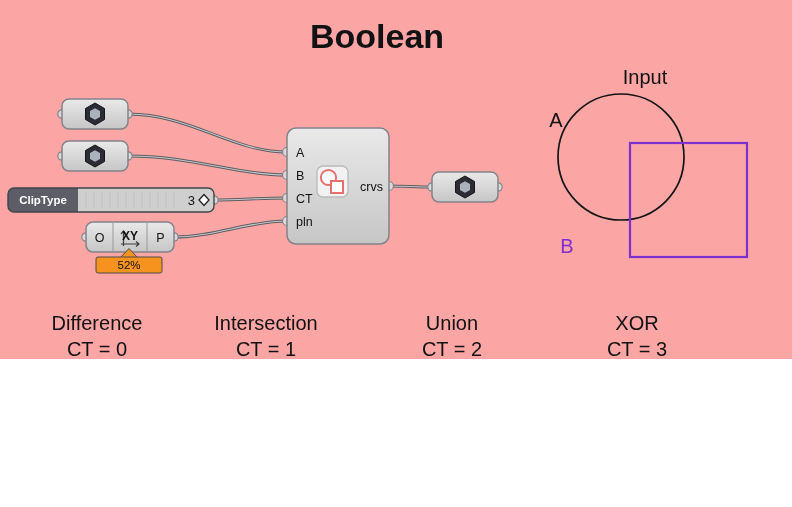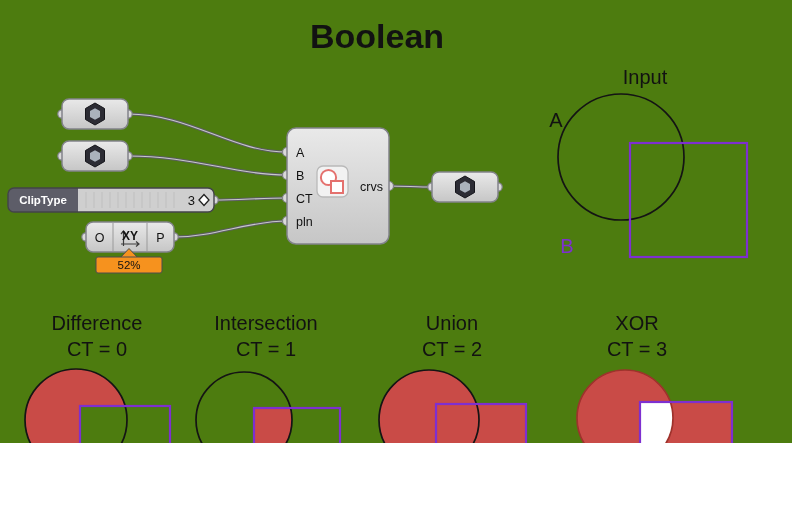--- a/index.html
+++ b/index.html
@@ -1,16 +1,16 @@
 <!DOCTYPE html>
 <html><head>
 <meta charset="utf-8">
 <style>
   html,body{margin:0;padding:0;background:#fff;}
-  .stage{position:relative;width:792px;height:443px;background:#4d7c0f;overflow:hidden;
+  .stage{position:relative;width:792px;height:359px;background:#fca5a5;overflow:hidden;
          font-family:"Liberation Sans",sans-serif;}
   svg{display:block;}
   text{font-family:"Liberation Sans",sans-serif;fill:#121212;}
   .t-title{font-size:34px;font-weight:700;}
   .t-head{font-size:20px;}
   .t-port{font-size:12.5px;}
   .t-small{font-size:11.5px;}
   .t-val{font-size:13px;}
   .t-white{fill:#ffffff;font-weight:700;font-size:11.5px;}
   .t-bold{font-weight:700;font-size:12px;}

